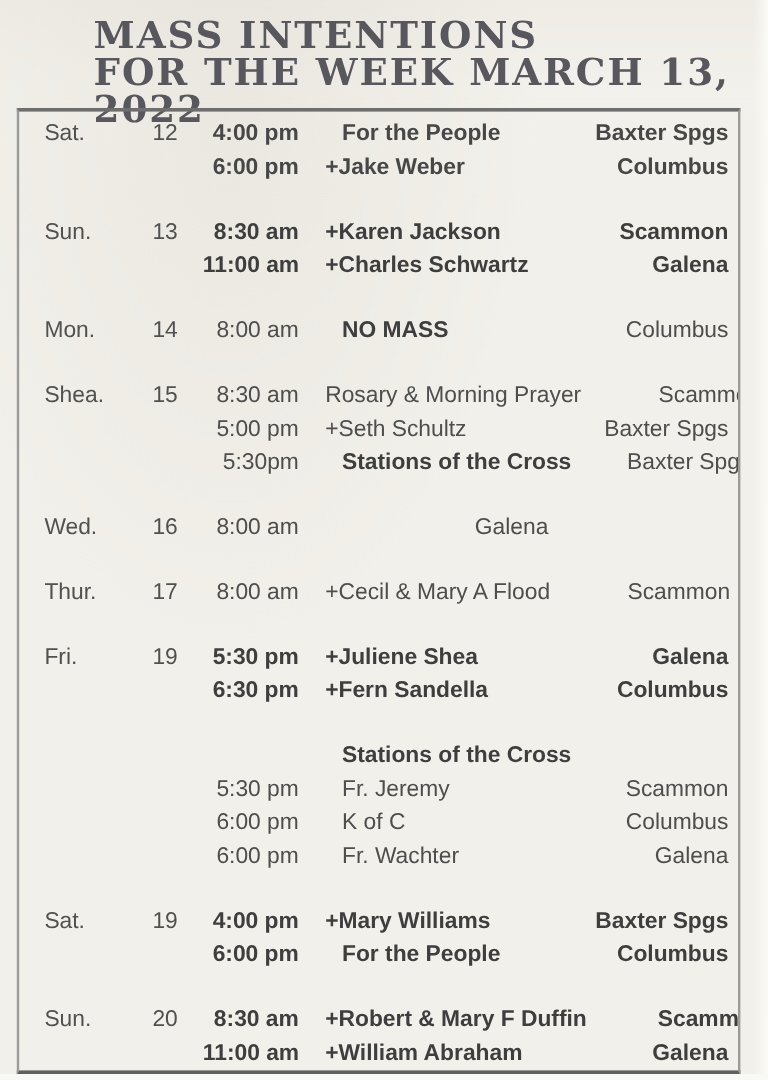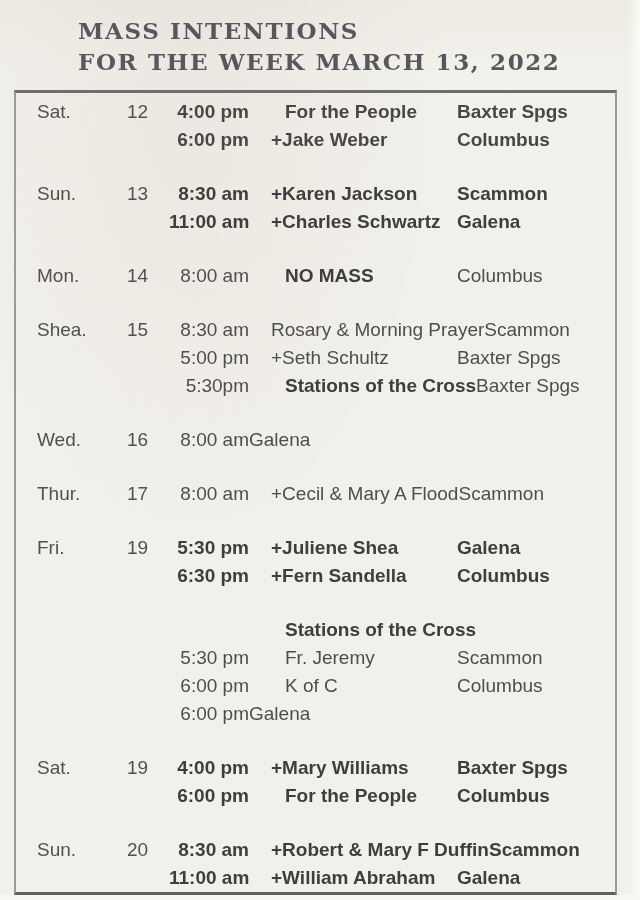--- a/index.html
+++ b/index.html
@@ -21,21 +21,21 @@
     background:linear-gradient(to right, rgba(251,250,247,0), #fafaf7);
   }
   .edge-bottom{
     position:absolute;left:0;bottom:0;width:100%;height:5px;
     background:#f8f8f5;
   }
   .title{
     position:absolute;left:78px;top:15px;
     font-family:"DejaVu Serif","Liberation Serif",serif;
     font-weight:700;
-    font-size:23px;line-height:31px;
+    font-size:31px;line-height:31px;
     letter-spacing:1.6px;
     color:#57575d;
   }
   .sched{
     position:absolute;left:14px;top:90px;
     width:603px;height:806px;
     box-sizing:border-box;
     border-top:3px solid #6e6e6e;
     border-bottom:4px solid #5f5f5f;
     border-left:2px solid #9b9b9b;
@@ -52,21 +52,21 @@
     align-items:center;
     font-size:19px;
     color:#4e4e4e;
   }
   .c{white-space:nowrap;overflow:visible;}
   .day{color:#515151;}
   .date{color:#515151;}
   .time{text-align:right;}
   .intent{padding-left:22px;}
   .intent.ind{padding-left:36px;}
-  .loc{text-align:left;}
+  .loc{text-align:right;}
   .sb{font-weight:600;color:#474747;}
   .b{font-weight:700;color:#3e3e3e;}
 </style>
 </head>
 <body>
 
 <div class="paper-tone"></div>
 
 <div class="title">
   <div>MASS INTENTIONS</div>
@@ -198,20 +198,21 @@
       <span class="c day"></span>
       <span class="c date"></span>
       <span class="c time">6:00 pm</span>
       <span class="c intent ind">K of C</span>
       <span class="c loc">Columbus</span>
     </div>
     <div class="row">
       <span class="c day"></span>
       <span class="c date"></span>
       <span class="c time">6:00 pm</span>
+      <span class="c intent ind">Fr. Wachter</span>
       <span class="c loc">Galena</span>
     </div>
   </div>
 
   <div class="group">
     <div class="row">
       <span class="c day">Sat.</span>
       <span class="c date">19</span>
       <span class="c time b">4:00 pm</span>
       <span class="c intent b">+Mary Williams</span>

